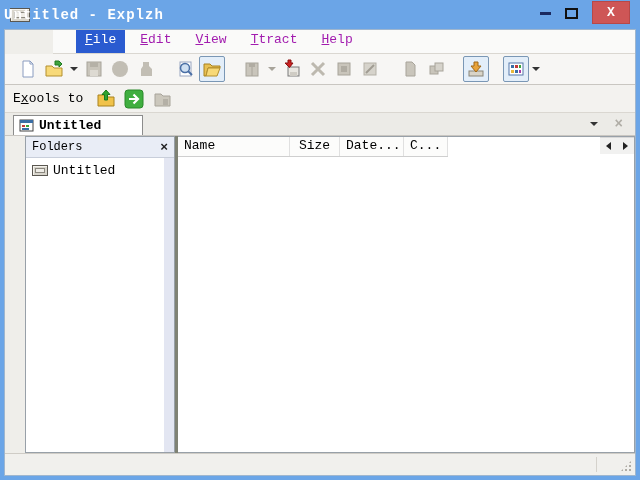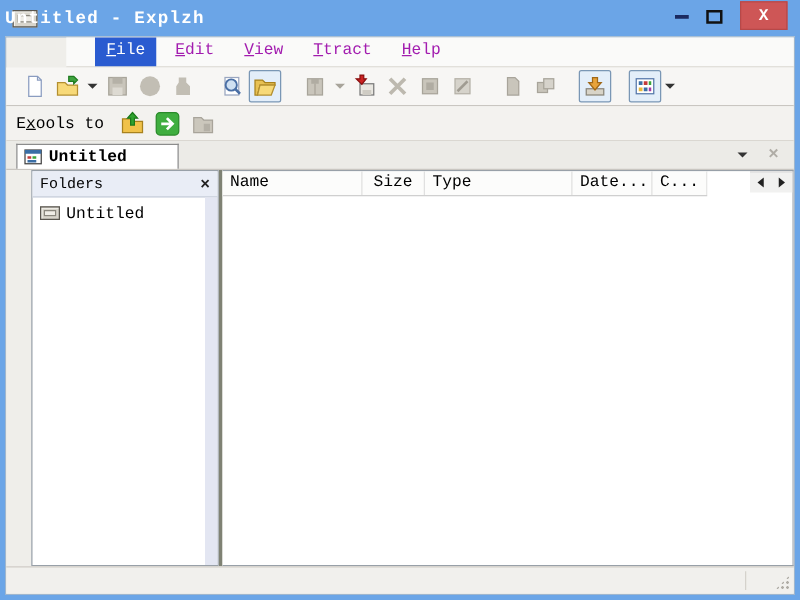--- a/index.html
+++ b/index.html
@@ -278,21 +278,20 @@
             <span>Untitled</span>
           </div>
           <div class="vtrack"></div>
         </div>
       </div>
       <div class="splitter"></div>
       <div class="listpane">
         <div class="col-header">
           <div class="col" style="width:112px;">Name</div>
           <div class="col r" style="width:50px;">Size</div>
-          <div class="col" style="width:118px;">Type</div>
           <div class="col" style="width:64px;">Date...</div>
           <div class="col" style="flex:1;">C...</div>
         </div>
         <div class="list-body"></div>
         <div class="hscroll">
           <div class="harrow">
               <div class="tri-l"></div>
             </div>
           <div class="htrack">
             <div class="hthumb">

